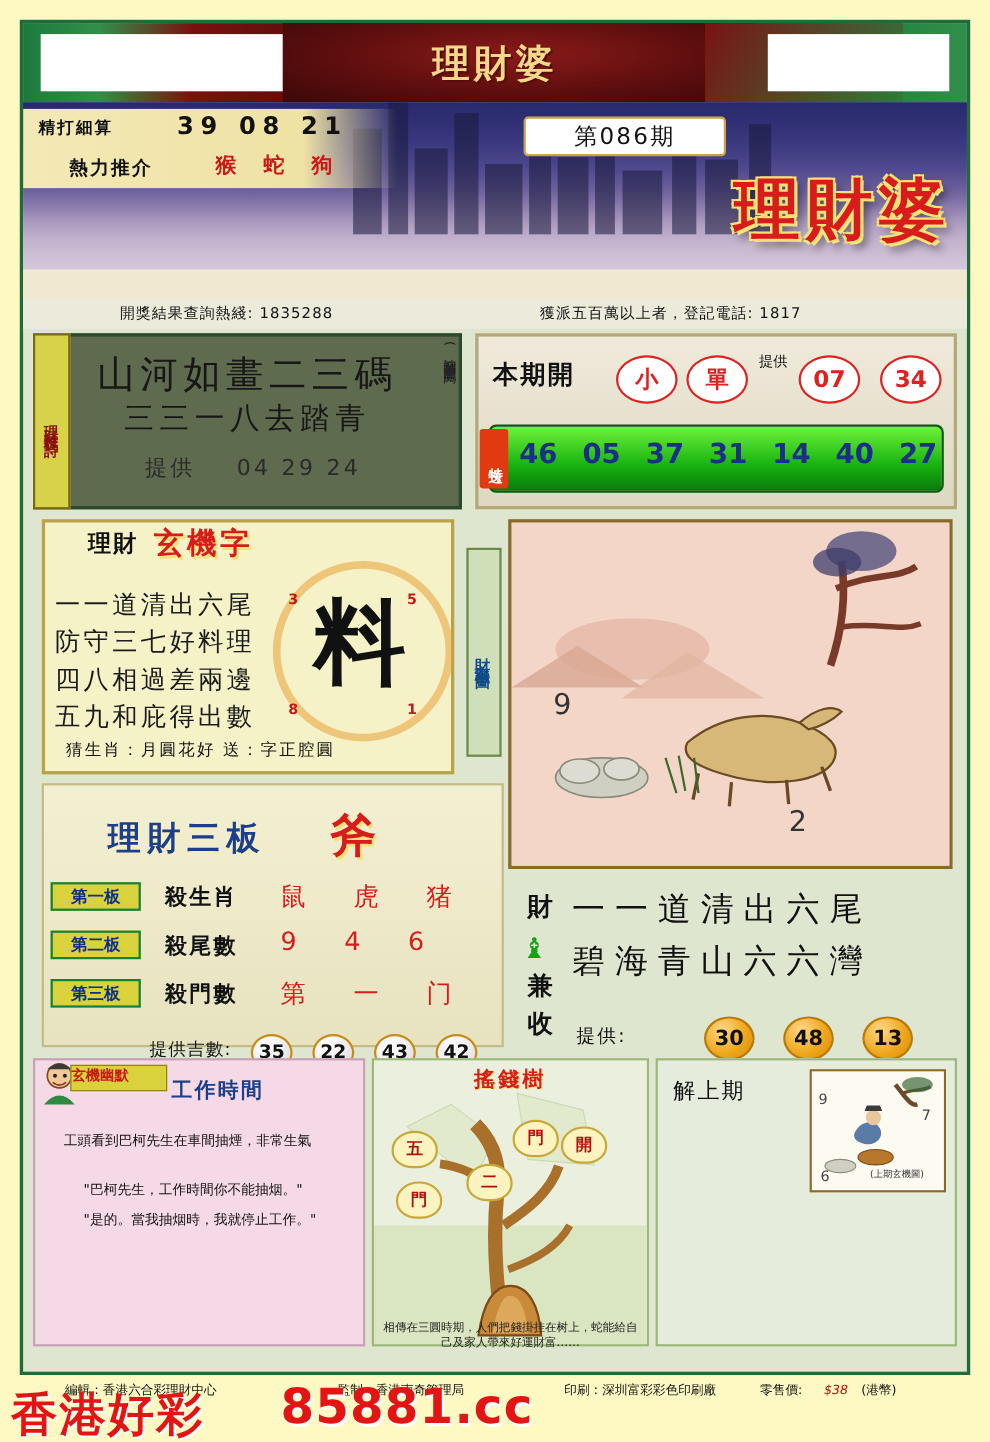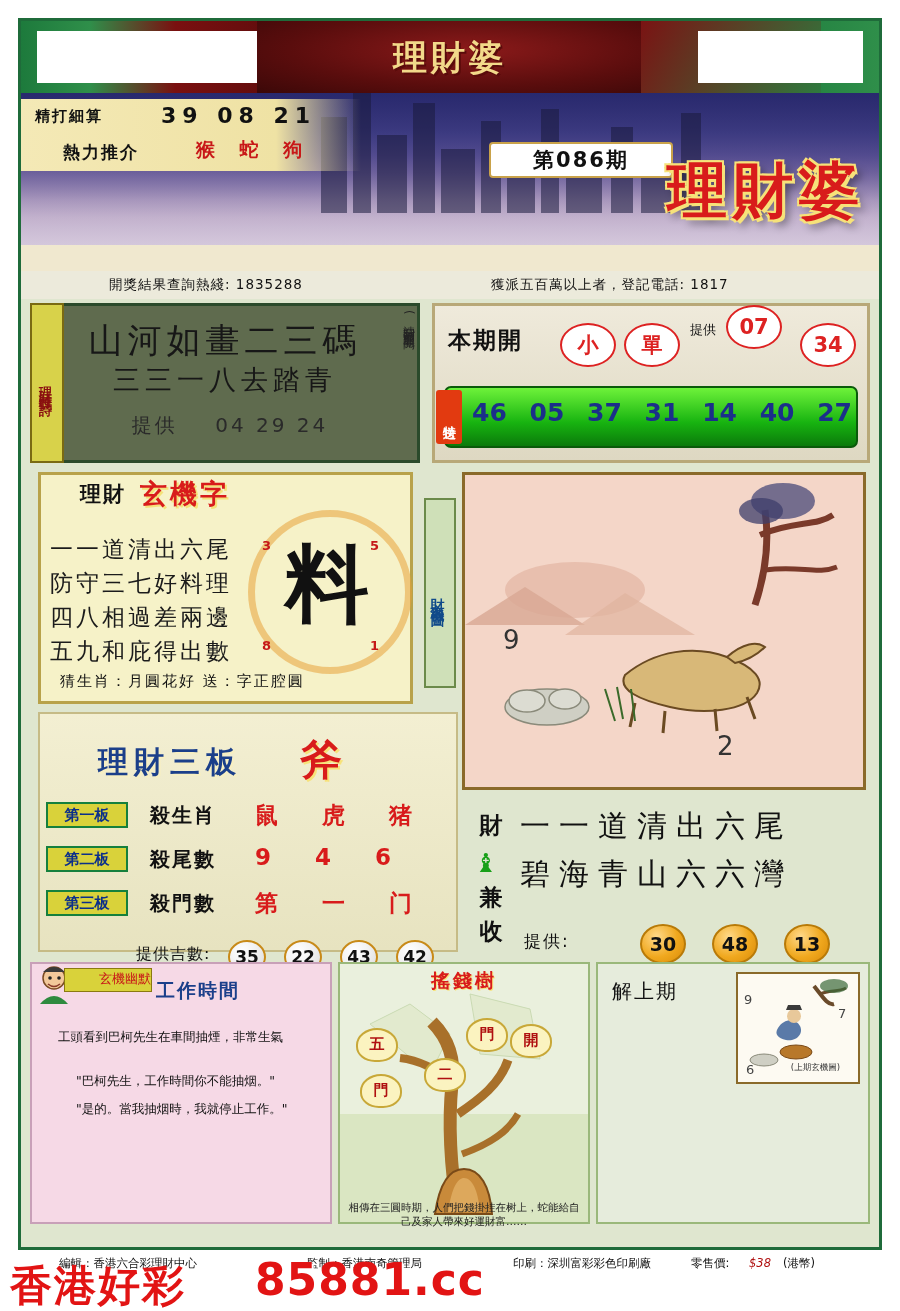--- a/index.html
+++ b/index.html
@@ -4,21 +4,21 @@
 <style>
   html,body{margin:0;padding:0;}
   body{
     width:900px;height:1311px;
     background:#e8e8d8;
     font-family:"DejaVu Sans","Liberation Sans",sans-serif;
     position:relative;overflow:hidden;
   }
   .page{
     position:absolute;left:0;top:0;width:900px;height:1311px;
-    background:#ffffff;
+    background:#fef9c3;
   }
   
   .frame{
     position:absolute;left:18px;top:18px;width:864px;height:1232px;
     border:3px solid #1f6b3a;background:#dfe6cf;
     box-sizing:border-box;
   }
   
   .topbar{
     position:absolute;left:21px;top:21px;width:858px;height:72px;
@@ -50,23 +50,23 @@
   .bld{position:absolute;bottom:58px;background:rgba(25,25,60,.55);}
   .hero-left{
     position:absolute;left:0;top:6px;width:340px;height:72px;
     background:linear-gradient(90deg,#f4e9b6 0%,#efe2a4 75%,rgba(239,226,164,.0) 100%);
   }
   .hero-l1{position:absolute;left:14px;top:14px;font-size:15px;color:#111;letter-spacing:2px;font-weight:bold;}
   .hero-nums{position:absolute;left:140px;top:10px;font-size:22px;font-weight:bold;color:#111;letter-spacing:6px;}
   .hero-l2{position:absolute;left:42px;top:48px;font-size:17px;color:#111;letter-spacing:2px;font-weight:bold;}
   .hero-zodiac{position:absolute;left:175px;top:44px;font-size:19px;font-weight:bold;color:#c81818;letter-spacing:9px;}
   .issue-box{
-    position:absolute;left:468px;top:13px;width:180px;height:32px;
+    position:absolute;left:455px;top:13px;width:180px;height:32px;
     background:#fff;border:2px solid #c9a24a;border-radius:4px;
-    text-align:center;line-height:32px;font-size:21px;font-weight:bold;color:#111;letter-spacing:2px;margin-top:36px;
+    text-align:center;line-height:32px;font-size:21px;font-weight:normal;color:#111;letter-spacing:2px;
   }
   .hero-logo{
     position:absolute;right:14px;top:58px;font-size:60px;font-weight:bold;
     color:#d81b1b;letter-spacing:6px;
     text-shadow:
       3px 3px 0 #f6e27a, -2px -2px 0 #f6e27a, 2px -2px 0 #f6e27a, -2px 2px 0 #f6e27a,
       6px 6px 8px rgba(0,0,0,.45);
     font-family:"DejaVu Sans",sans-serif;
   }
   .hero-bottom{position:absolute;left:0;bottom:0;width:858px;height:26px;background:#f0e8cf;}
@@ -168,21 +168,21 @@
   .sbf-axe{
     position:absolute;left:300px;top:732px;font-size:42px;font-weight:bold;color:#d81b1b;
     text-shadow:2px 2px 0 #f7e27a;
   }
   .rowlabel{
     position:absolute;left:46px;width:82px;height:26px;background:#d9d23a;
     border:2px solid #15803d;box-sizing:border-box;text-align:center;line-height:22px;
     font-size:15px;font-weight:bold;color:#0b2f8a;
   }
   .rowname{position:absolute;left:150px;font-size:20px;font-weight:bold;color:#111;letter-spacing:2px;}
-  .rowvals{position:absolute;left:255px;font-size:23px;font-weight:bold;color:#d81b1b;letter-spacing:18px;}
+  .rowvals{position:absolute;left:255px;font-size:23px;font-weight:normal;color:#d81b1b;letter-spacing:18px;}
   .lucky-label{position:absolute;left:136px;top:944px;font-size:16px;color:#111;letter-spacing:1px;}
   .ball{
     position:absolute;width:34px;height:30px;border-radius:50%;
     background:radial-gradient(circle at 35% 30%,#fff 0%,#f2f2f2 45%,#d9d9d9 100%);
     border:2px solid #c88a18;text-align:center;line-height:30px;
     font-size:17px;font-weight:bold;color:#111;
   }
   
   .cai{
     position:absolute;left:468px;top:796px;width:398px;height:156px;
@@ -200,21 +200,21 @@
     border:2px solid #b87a08;text-align:center;line-height:36px;
     font-size:19px;font-weight:bold;color:#111;
   }
   
   .panelA{
     position:absolute;left:30px;top:962px;width:302px;height:262px;
     background:#f6d9e6;border:2px solid #c8a0b8;box-sizing:border-box;
   }
   .panelA-tag{
     position:absolute;left:64px;top:968px;width:86px;height:22px;background:#d9d23a;
-    border:1px solid #8a7a10;text-align:right;line-height:20px;font-size:13px;font-weight:normal;color:#c81818;
+    border:1px solid #8a7a10;text-align:left;line-height:20px;font-size:13px;font-weight:bold;color:#c81818;
   }
   .panelA-title{position:absolute;left:156px;top:978px;font-size:19px;font-weight:bold;color:#1b3f8a;letter-spacing:2px;}
   .panelA-body{position:absolute;left:58px;top:1026px;width:250px;font-size:12.5px;color:#111;line-height:22px;}
   .panelA-q{position:absolute;left:76px;top:1070px;width:240px;font-size:12.5px;color:#111;line-height:22px;}
   .panelB{
     position:absolute;left:338px;top:962px;width:252px;height:262px;
     background:#eef2df;border:2px solid #9ab87a;box-sizing:border-box;
     overflow:hidden;
   }
   .panelB-title{position:absolute;left:338px;top:968px;width:252px;text-align:center;
@@ -302,21 +302,21 @@
     &nbsp;&nbsp;
     <span>04  29  24</span>
   </div>
   <div class="poem-note">(請刮開塗層觀閱)</div>
 
   <div class="resultbox"></div>
   <div class="res-label">本期開</div>
   <div class="oval" style="left:560px;top:323px;">小</div>
   <div class="oval" style="left:624px;top:323px;">單</div>
   <div class="res-gp">提供</div>
-  <div class="oval" style="left:726px;top:305px;text-align:center;">07</div>
+  <div class="oval" style="left:726px;top:323px;text-align:center;">07</div>
   <div class="oval" style="left:800px;top:323px;">34</div>
 
   <div class="tebox"></div>
   <div class="te-side">特送</div>
   <div class="te-nums">
     <span>46</span>
     <span>05</span>
     <span>37</span>
     <span>31</span>
     <span>14</span>

